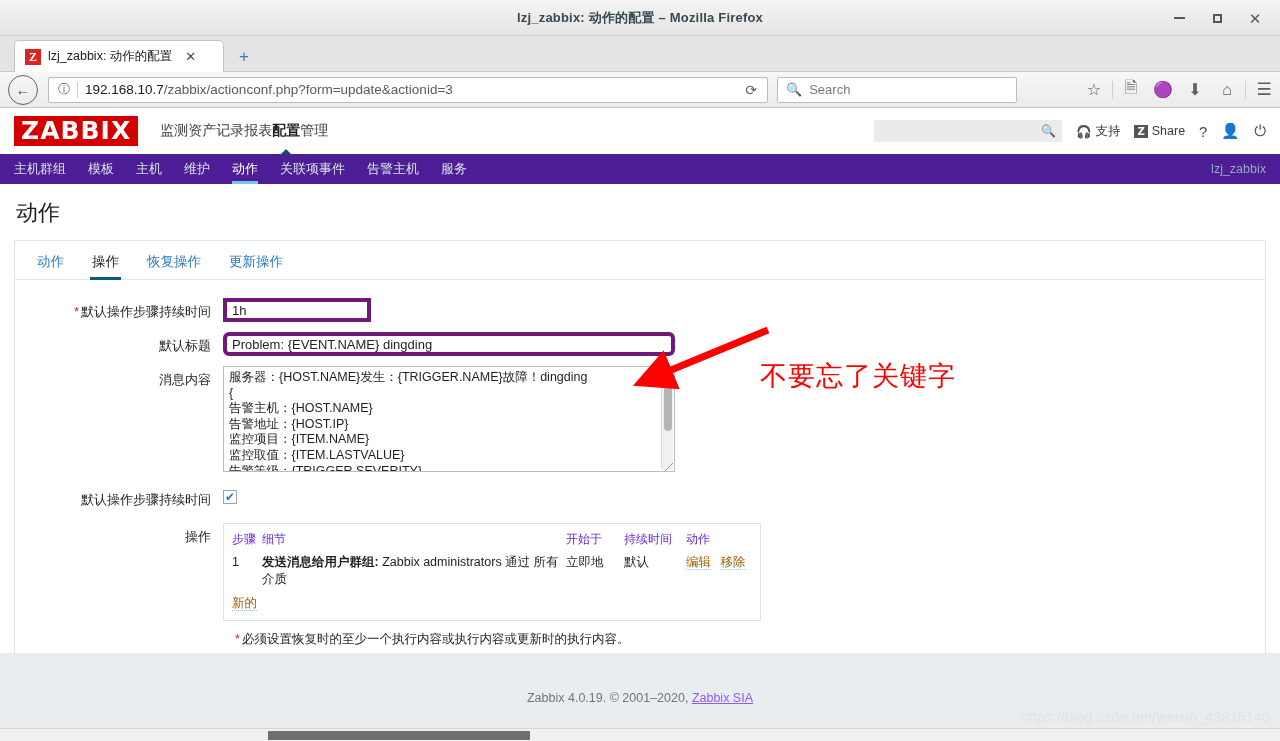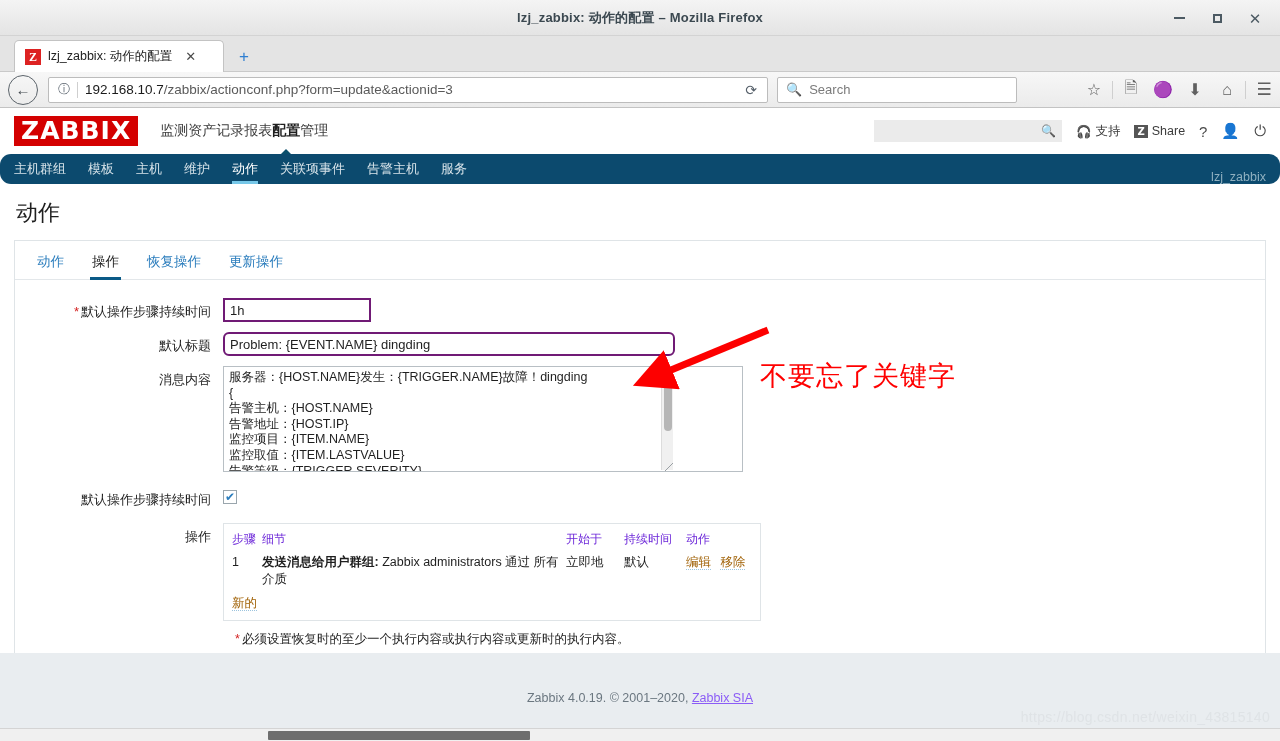--- a/index.html
+++ b/index.html
@@ -126,22 +126,22 @@
   }
   .zbx-search .mag { margin-left: auto; color: #6b6b6b; font-size: 12px; }
   .zbx-link { font-size: 12.5px; color: #3c3c3c; display: flex; align-items: center; gap: 4px; }
   .share-badge {
     background: #555; color:#fff; font-size:10px; font-weight:bold; padding:1px 3px;
     font-family: "DejaVu Sans", sans-serif; line-height: 1.1;
   }
   .zbx-ic { color: #4a4a4a; font-size: 15px; }
 
   .zbx-subnav {
-    height: 30px; background: #0c4a6e; display: flex; align-items: flex-end;
-    padding: 0 14px; gap: 22px; position: relative; border-radius: 11px;
+    height: 30px; background: #4c1d95; display: flex; align-items: center;
+    padding: 0 14px; gap: 22px; position: relative;
   }
   .zbx-subnav .sn-item { font-size: 13px; color: #d8e4ea; position: relative; height: 30px; display:flex; align-items:center; }
   .zbx-subnav .sn-item.sel { color: #ffffff; }
   .zbx-subnav .sn-item.sel::after {
     content:""; position:absolute; left:0; right:0; bottom:0; height:3px; background:#76c7e8;
   }
   .zbx-user { margin-left: auto; font-size: 12.5px; color: #8fb0c0; }
 
   .zbx-body { background: #ffffff; padding: 0 14px; }
   .page-title { font-size: 22px; color: #1f1f1f; padding: 14px 0 12px 2px; font-weight: normal; }
@@ -153,28 +153,28 @@
   .ftab.sel::after { content:""; position:absolute; left:0; right:0; bottom:-1px; height: 3px; background:#0a5a87; }
 
   .form-body { padding: 18px 20px 22px 20px; }
   .frow { display: flex; align-items: flex-start; margin-bottom: 10px; }
   .flabel {
     width: 188px; text-align: right; padding-right: 12px; font-size: 13px; color: #1f1f1f;
     padding-top: 5px; white-space: nowrap;
   }
   .req { color: #d31f1f; margin-right: 2px; }
   .finput {
-    height: 24px; border: 2px solid #701a75; background: #fff;
+    height: 24px; border: 4px solid #701a75; background: #fff;
     font-size: 13px; color: #1f1f1f; padding: 2px 5px; line-height: 20px;
     font-family: "Liberation Sans", sans-serif;
   }
   .w-short { width: 148px; }
   .w-long { width: 452px; border-radius: 6px; }
   .ftextarea {
-    width: 520px; height: 106px; border: 1px solid #b8bfc4; background:#fff;
+    width: 452px; height: 106px; border: 1px solid #b8bfc4; background:#fff;
     font-size: 12.5px; color:#1f1f1f; padding: 3px 5px; line-height: 15.6px;
     white-space: pre; overflow: hidden; position: relative;
     font-family: "Liberation Sans", sans-serif; resize: none;
   }
   .ta-wrap { position: relative; width: 452px; }
   .ta-scroll {
     position: absolute; right: 2px; top: 2px; width: 12px; height: 102px; background:#f0f0f0;
     border-left: 1px solid #dcdcdc;
   }
   .ta-thumb { position: absolute; left: 2px; top: 3px; width: 8px; height: 60px; background: #b6b6b6; border-radius: 4px; }

